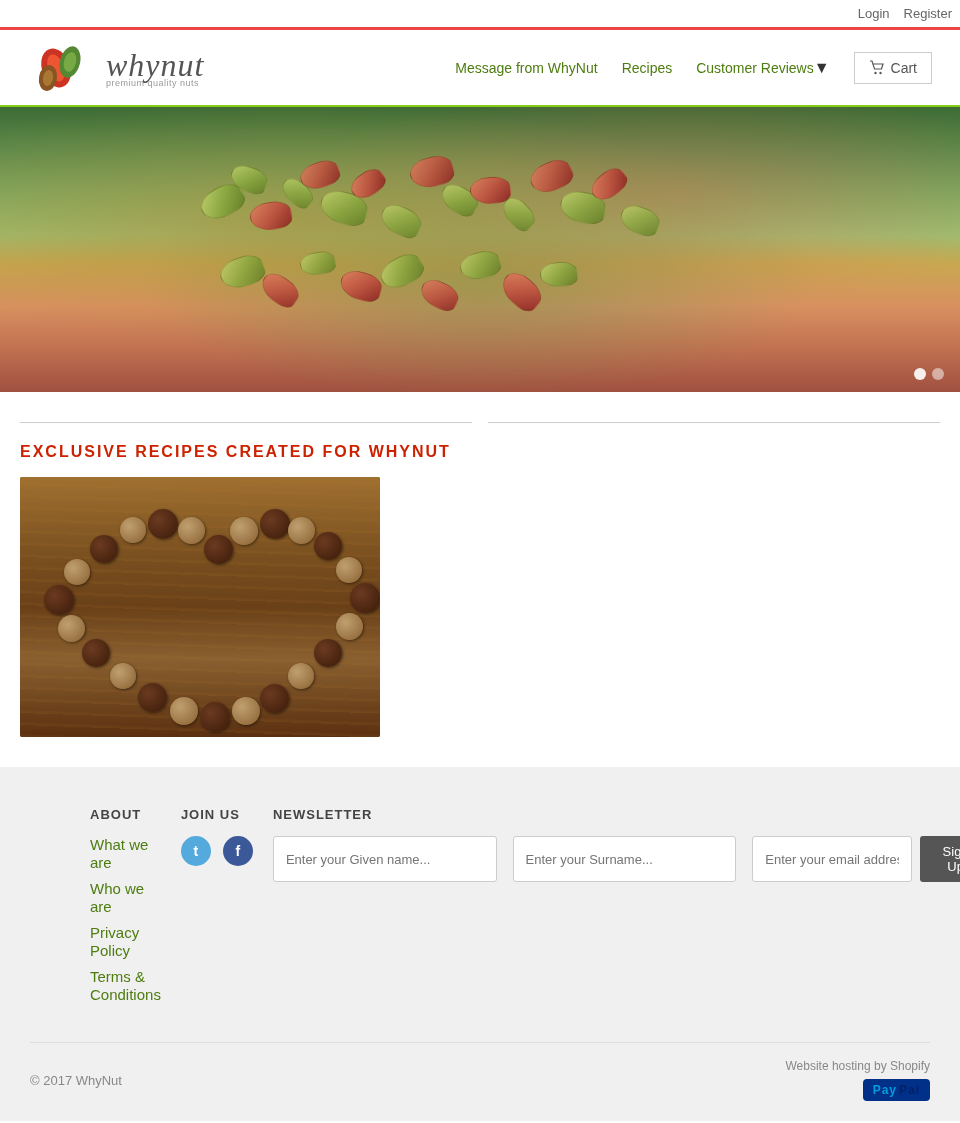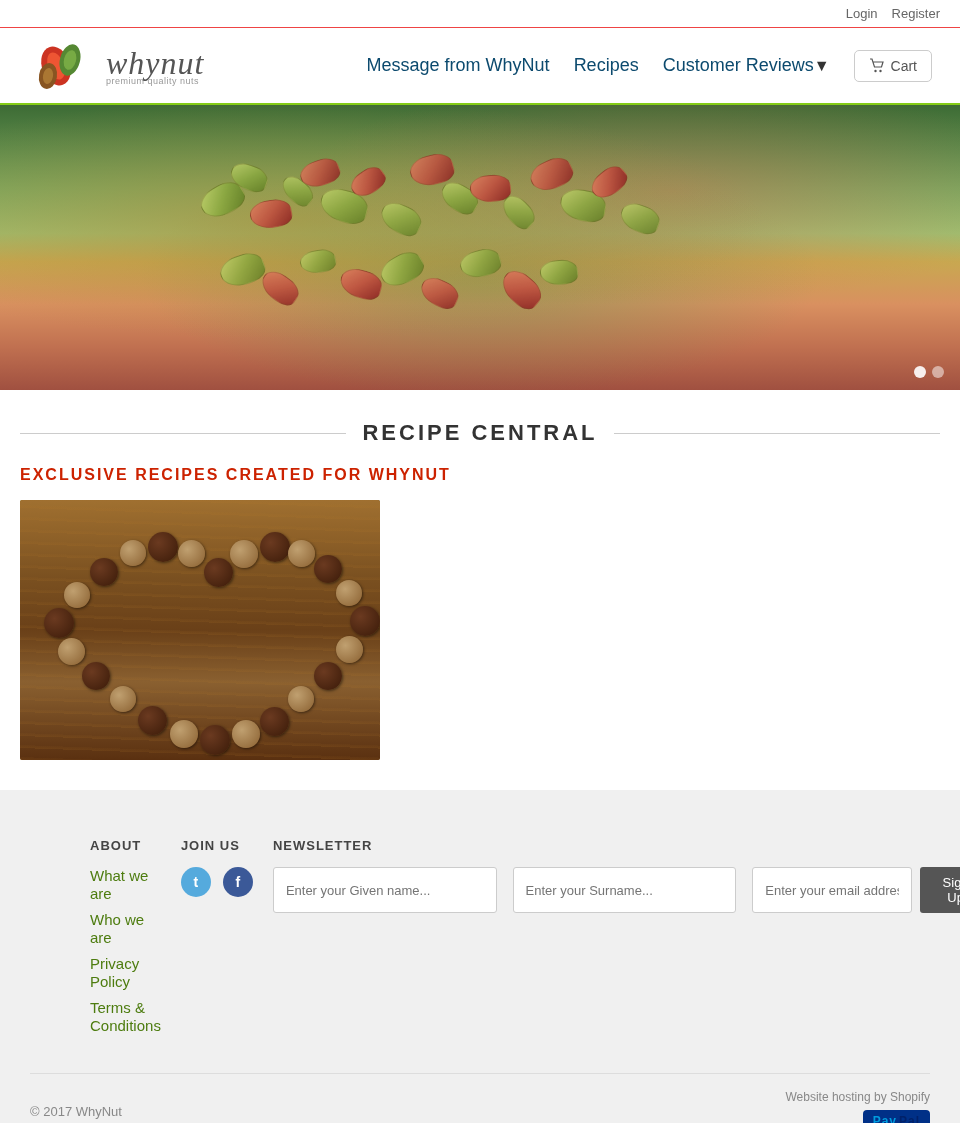--- a/index.html
+++ b/index.html
@@ -2,24 +2,24 @@
 <html><head>
   <meta charset="utf-8">
   <style>
     * { margin: 0; padding: 0; box-sizing: border-box; }
     body { font-family: Arial, sans-serif; background: #fff; color: #333; width: 960px; }
 
     
     .top-bar {
       display: flex;
       justify-content: flex-end;
-      padding: 6px 20px;
+      padding: 6px 8px;
       font-size: 13px;
       color: #666;
-      border-bottom: 1px solid #ef4444;
+      border-bottom: 3px solid #ef4444;
     }
     .top-bar a { color: #666; text-decoration: none; margin-left: 14px; }
 
     .main-header {
       display: flex;
       align-items: center;
       justify-content: space-between;
       padding: 10px 28px;
       border-bottom: 2px solid #84cc16;
     }
@@ -47,35 +47,35 @@
       margin-top: -6px;
       letter-spacing: 0.5px;
     }
     nav {
       display: flex;
       align-items: center;
       gap: 24px;
     }
     nav a {
       text-decoration: none;
-      color: #0c4a6e;
-      font-size: 18px;
+      color: #4d7c0f;
+      font-size: 14px;
     }
     .nav-reviews {
       display: flex;
       align-items: center;
       gap: 0;
     }
     .cart-btn {
       display: flex;
       align-items: center;
       gap: 6px;
       border: 1px solid #ccc;
       padding: 7px 14px;
-      border-radius: 5px;
+      border-radius: 0;
       background: #fff;
       color: #555;
       font-size: 14px;
       cursor: pointer;
       text-decoration: none;
     }
 
     
     .hero {
       width: 100%;
@@ -197,21 +197,21 @@
     footer {
       background: #f0f0f0;
       padding: 40px 20px 20px;
       margin-top: 0;
     }
     .footer-grid {
       display: grid;
       grid-template-columns: 1fr 1fr 1fr;
       gap: 20px;
       max-width: 900px;
-      margin: 8px auto 30px;
+      margin: 0 auto 30px;
       padding-left: 60px;
     }
     .footer-section h4 {
       font-size: 13px;
       font-weight: bold;
       letter-spacing: 1px;
       text-transform: uppercase;
       color: #444;
       margin-bottom: 14px;
     }
@@ -402,21 +402,20 @@
   </div>
   <div class="hero-dots">
     <div class="hero-dot active"></div>
     <div class="hero-dot"></div>
   </div>
 </div>
 
 <div class="main-content">
   <div class="section-divider">
     <hr>
-    <h2 class="section-title">RECIPE CENTRAL</h2>
     <hr>
   </div>
 
   <p class="recipe-subtitle">EXCLUSIVE RECIPES CREATED FOR WHYNUT</p>
 
   <a href="#">
     <div class="recipe-image-placeholder">
       <div class="wood-bg"></div>
 
       <div class="choc-ball" style="width:28px;height:28px;left:70px;top:58px;"></div>

